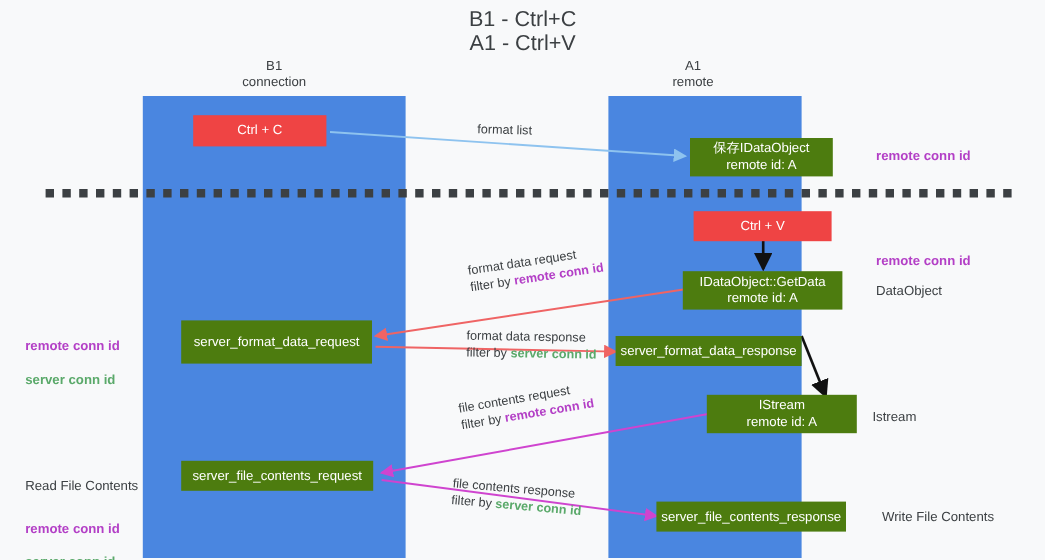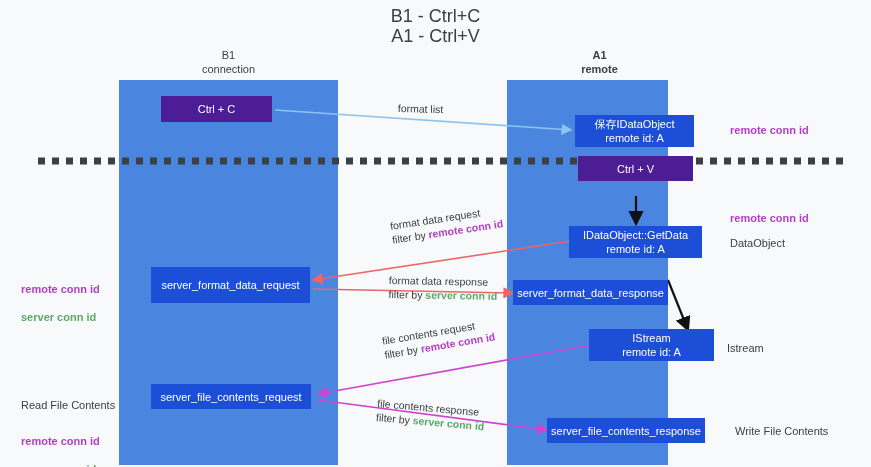--- a/index.html
+++ b/index.html
@@ -29,22 +29,22 @@
 
   
   .node{
     position:absolute;
     display:flex;align-items:center;justify-content:center;
     text-align:center;color:#ffffff;
     font-size:11px;line-height:14px;
     white-space:pre-line;
     box-sizing:border-box;
   }
-  .node.green{background:#4c1d95;}
-  .node.orange{background:#1d4ed8;}
+  .node.green{background:#ef4444;}
+  .node.orange{background:#4d7c0f;}
 
   
   .side{
     position:absolute;font-size:11px;line-height:14px;
     white-space:pre-line;
   }
   .side.purple{color:#b33fc6;font-weight:bold;}
   .side.dark{color:#3c4043;text-align:center;}
   .side .pl{color:#b33fc6;font-weight:bold;display:block;}
   .side .gl{color:#5aa96a;font-weight:bold;display:block;}
@@ -65,21 +65,21 @@
 <div id="stage">
 
   <div class="lane" style="left:119px;top:80px;width:219px;height:385px;"></div>
   <div class="lane" style="left:507px;top:80px;width:161px;height:385px;"></div>
 
   <div class="title">B1 - Ctrl+C
 A1 - Ctrl+V</div>
 
   <div class="lane-head" style="left:119px;top:48px;width:219px;">B1
 connection</div>
-  <div class="lane-head" style="left:519px;top:48px;width:161px;font-weight:bold;">A1
+  <div class="lane-head" style="left:497px;top:48px;width:161px;">A1
 remote</div>
 
   <svg class="svg-layer" viewBox="0 0 871 467">
     <defs>
       <marker id="ar-blue" markerWidth="7" markerHeight="7" refX="6" refY="3.5" orient="auto">
         <path d="M0,0 L7,3.5 L0,7 z" fill="#8ec3ef"></path>
       </marker>
       <marker id="ar-red" markerWidth="7" markerHeight="7" refX="6" refY="3.5" orient="auto">
         <path d="M0,0 L7,3.5 L0,7 z" fill="#ef6464"></path>
       </marker>
@@ -106,21 +106,21 @@
     <line x1="590" y1="345" x2="318" y2="394" stroke="#cf44cf" stroke-width="1.6" marker-end="url(#ar-mag)"></line>
 
     <line x1="318" y1="400" x2="547" y2="430" stroke="#cf44cf" stroke-width="1.6" marker-end="url(#ar-mag)"></line>
   </svg>
 
   <div class="node green" style="left:161px;top:96px;width:111px;height:26px;">Ctrl + C</div>
 
   <div class="node orange" style="left:575px;top:115px;width:119px;height:32px;">保存IDataObject
 remote id: A</div>
 
-  <div class="node green" style="left:578px;top:156px;width:115px;height:25px;">Ctrl + V</div>
+  <div class="node green" style="left:578px;top:176px;width:115px;height:25px;">Ctrl + V</div>
 
   <div class="node orange" style="left:569px;top:226px;width:133px;height:32px;">IDataObject::GetData
 remote id: A</div>
 
   <div class="node orange" style="left:151px;top:267px;width:159px;height:36px;">server_format_data_request</div>
 
   <div class="node orange" style="left:513px;top:280px;width:155px;height:25px;">server_format_data_response</div>
 
   <div class="node orange" style="left:589px;top:329px;width:125px;height:32px;">IStream
 remote id: A</div>

